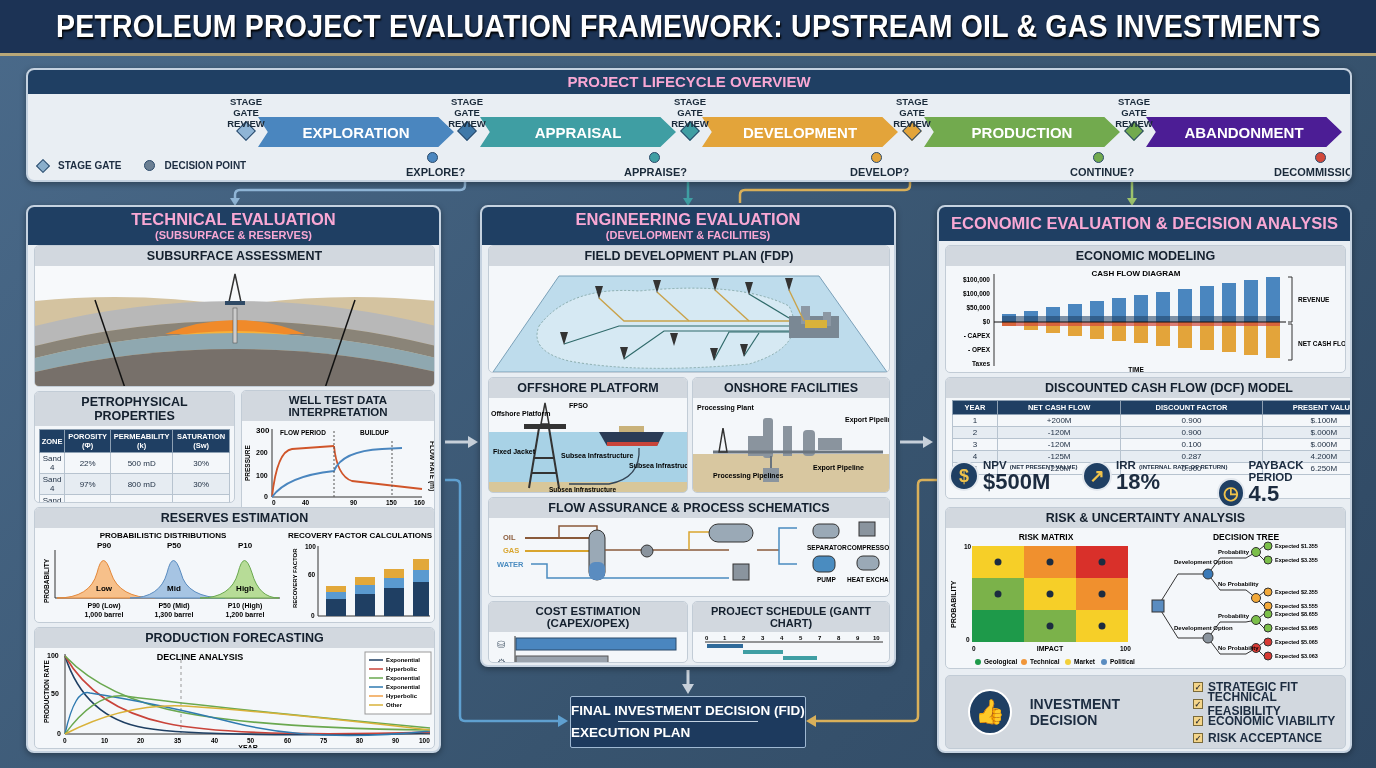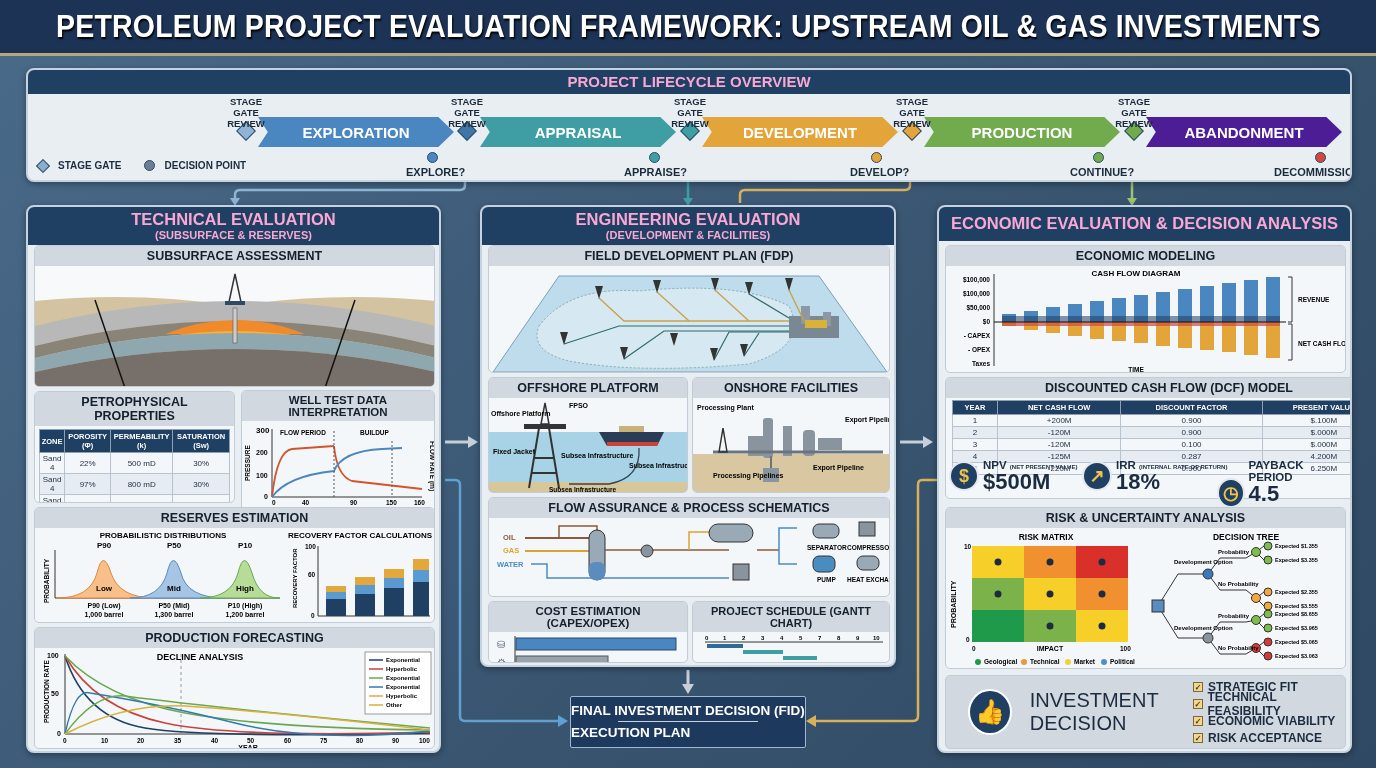--- a/index.html
+++ b/index.html
@@ -653,21 +653,21 @@
           <text x="329" y="102" font-size="5.5" font-weight="bold">Expected $3.965</text>
         <circle cx="322" cy="114" r="4" fill="#d73a34" stroke="#333"></circle>
           <text x="329" y="116" font-size="5.5" font-weight="bold">Expected $5.065</text>
         <circle cx="322" cy="128" r="4" fill="#d73a34" stroke="#333"></circle>
           <text x="329" y="130" font-size="5.5" font-weight="bold">Expected $3.063</text>
       </g>
     </svg>
   </div>
   <div class="sub" style="left:6px;top:468px;width:401px;height:74px;background:#d2d8df;display:flex;align-items:center">
     <div style="width:46px;height:46px;border-radius:50%;background:#1f3f63;border:2px solid #fff;color:#fff;font-size:24px;display:flex;align-items:center;justify-content:center;margin-left:22px">👍</div>
-    <div style="font-size:20px;font-weight:normal;margin-left:18px;width:160px">INVESTMENT DECISION</div>
+    <div style="font-size:14px;font-weight:bold;margin-left:18px;width:160px">INVESTMENT DECISION</div>
     <div style="margin-left:12px">
       <div class="check">
           <span class="cbox">✓</span>
           <span>STRATEGIC FIT</span>
         </div>
       <div class="check">
           <span class="cbox">✓</span>
           <span>TECHNICAL FEASIBILITY</span>
         </div>
       <div class="check">

